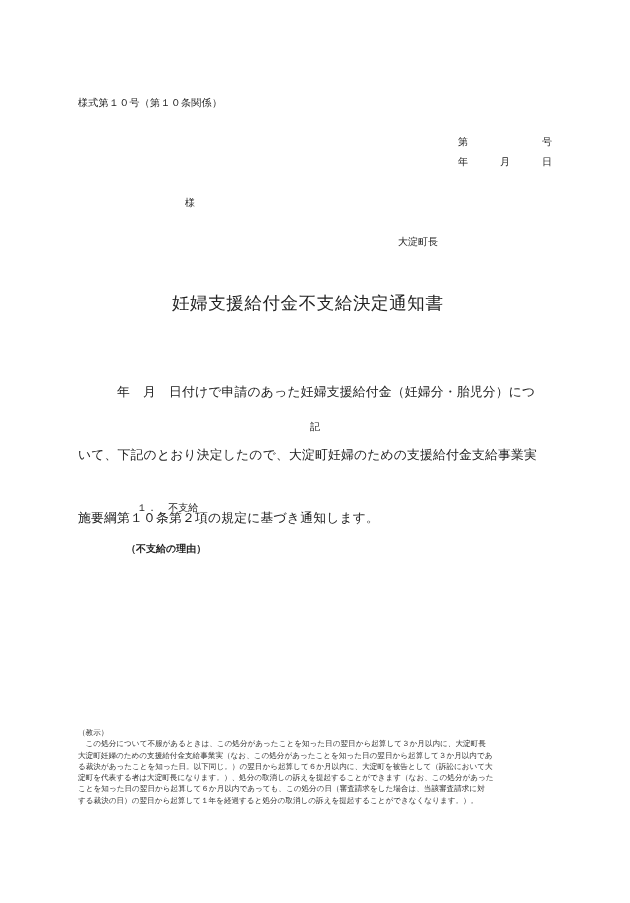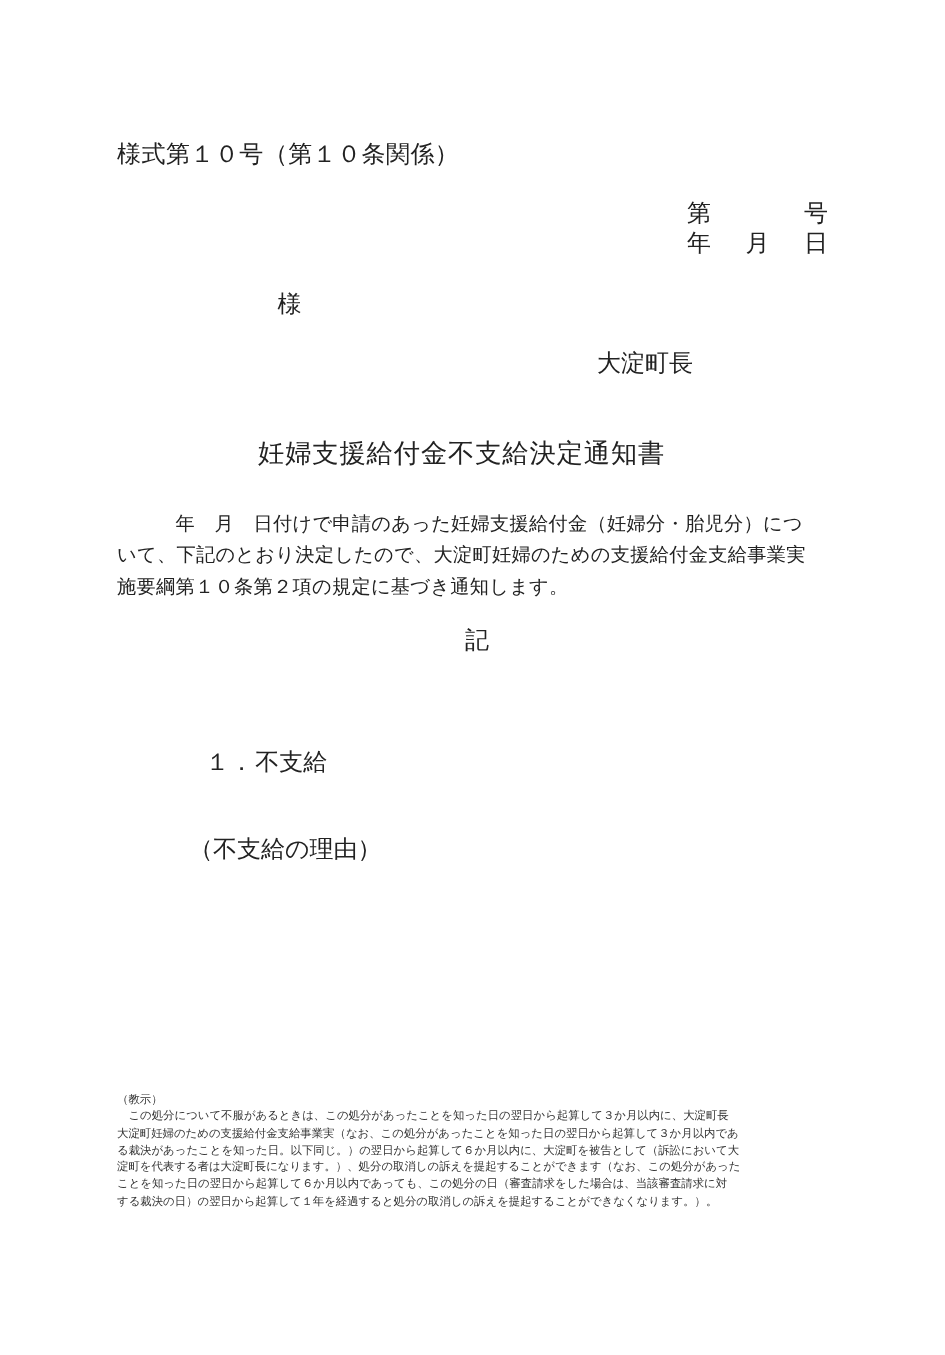--- a/index.html
+++ b/index.html
@@ -9,33 +9,33 @@
     }
     body {
       width: 630px;
       height: 903px;
       position: relative;
       overflow: hidden;
       font-family: "DejaVu Serif", "Liberation Serif", serif;
       color: #222222;
     }
     .abs { position: absolute; white-space: nowrap; }
-    .t13 { font-size: 16px; line-height: 16px; }
+    .t13 { font-size: 10px; line-height: 16px; }
     .form-number { left: 78px; top: 95px; letter-spacing: 0.3px; }
     .doc-no-row { left: 458px; top: 134px; width: 94px; display: flex; justify-content: space-between; }
     .date-row { left: 458px; top: 154px; width: 94px; display: flex; justify-content: space-between; }
     .recipient { left: 185px; top: 195px; }
     .issuer { left: 366px; top: 234px; margin-left: 32px; }
     .title { left: 172px; top: 292px; font-size: 17.5px; line-height: 22px; letter-spacing: 0.6px; }
     .body-text { left: 78px; top: 339px; width: 475px; font-size: 12.8px; line-height: 21px; white-space: normal; letter-spacing: 0.2px; }
-    .body-text .ln { display: block; white-space: nowrap; }
+    .body-text .ln { display: block; white-space: nowrap; margin-top: 42px; }
     .ki { left: 310px; top: 419px; }
     .item1 { left: 97px; top: 500px; margin-left: 40px; }
     .item1 .num { display: inline-block; width: 28px; }
-    .reason { left: 126px; top: 558px; }
+    .reason { left: 126px; top: 541px; font-weight: bold; }
     .notice { left: 78px; top: 711px; width: 480px; font-size: 7.6px; line-height: 11.3px; white-space: normal; color: #333333; margin-top: 16px; }
     .notice .ln { display: block; white-space: nowrap; }
   </style>
 </head>
 <body>
 
 <div>
 
   <div class="abs t13 form-number">様式第１０号（第１０条関係）</div>
 

